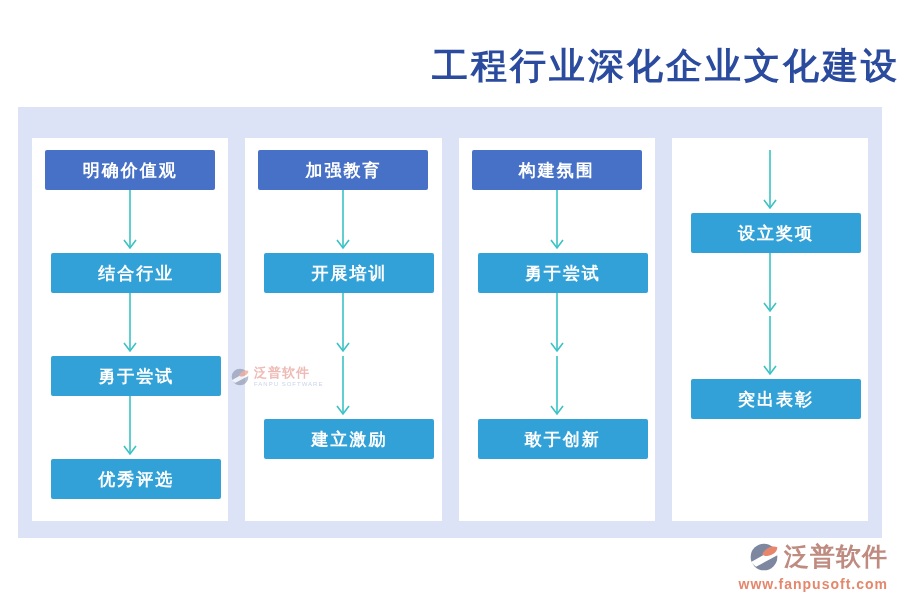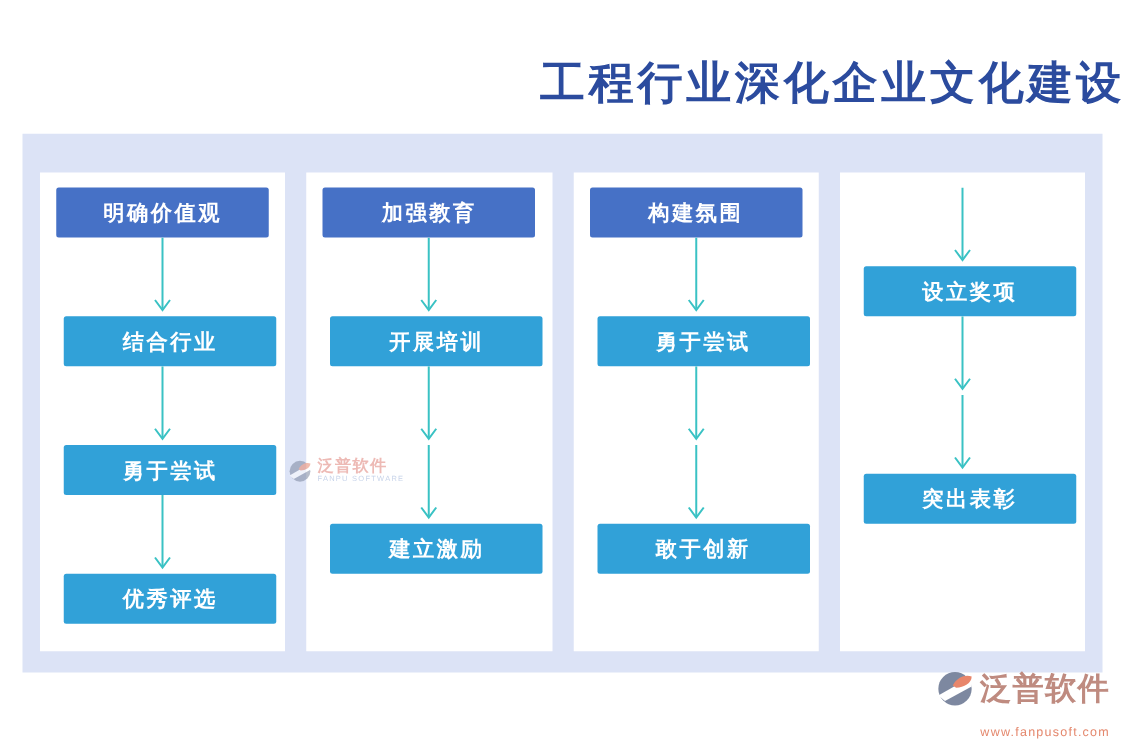--- a/index.html
+++ b/index.html
@@ -82,25 +82,25 @@
     align-items: flex-end;
   }
   .logo .logo-row { display: flex; align-items: center; gap: 4px; }
   .logo .logo-name {
     font-size: 25px;
     font-weight: 700;
     color: var(--logo-name, #bf8b80);
     letter-spacing: 1px;
   }
   .logo .logo-url {
-    font-size: 10px;
-    font-weight: 400;
+    font-size: 14px;
+    font-weight: 700;
     color: var(--logo-url, #e4876c);
     letter-spacing: 1px;
-    margin-top: 14px;
+    margin-top: 3px;
   }
 </style>
 </head>
 <body>
 
 <h1 class="page-title">工程行业深化企业文化建设</h1>
 
 <div class="panel">
 
   <section class="column">

